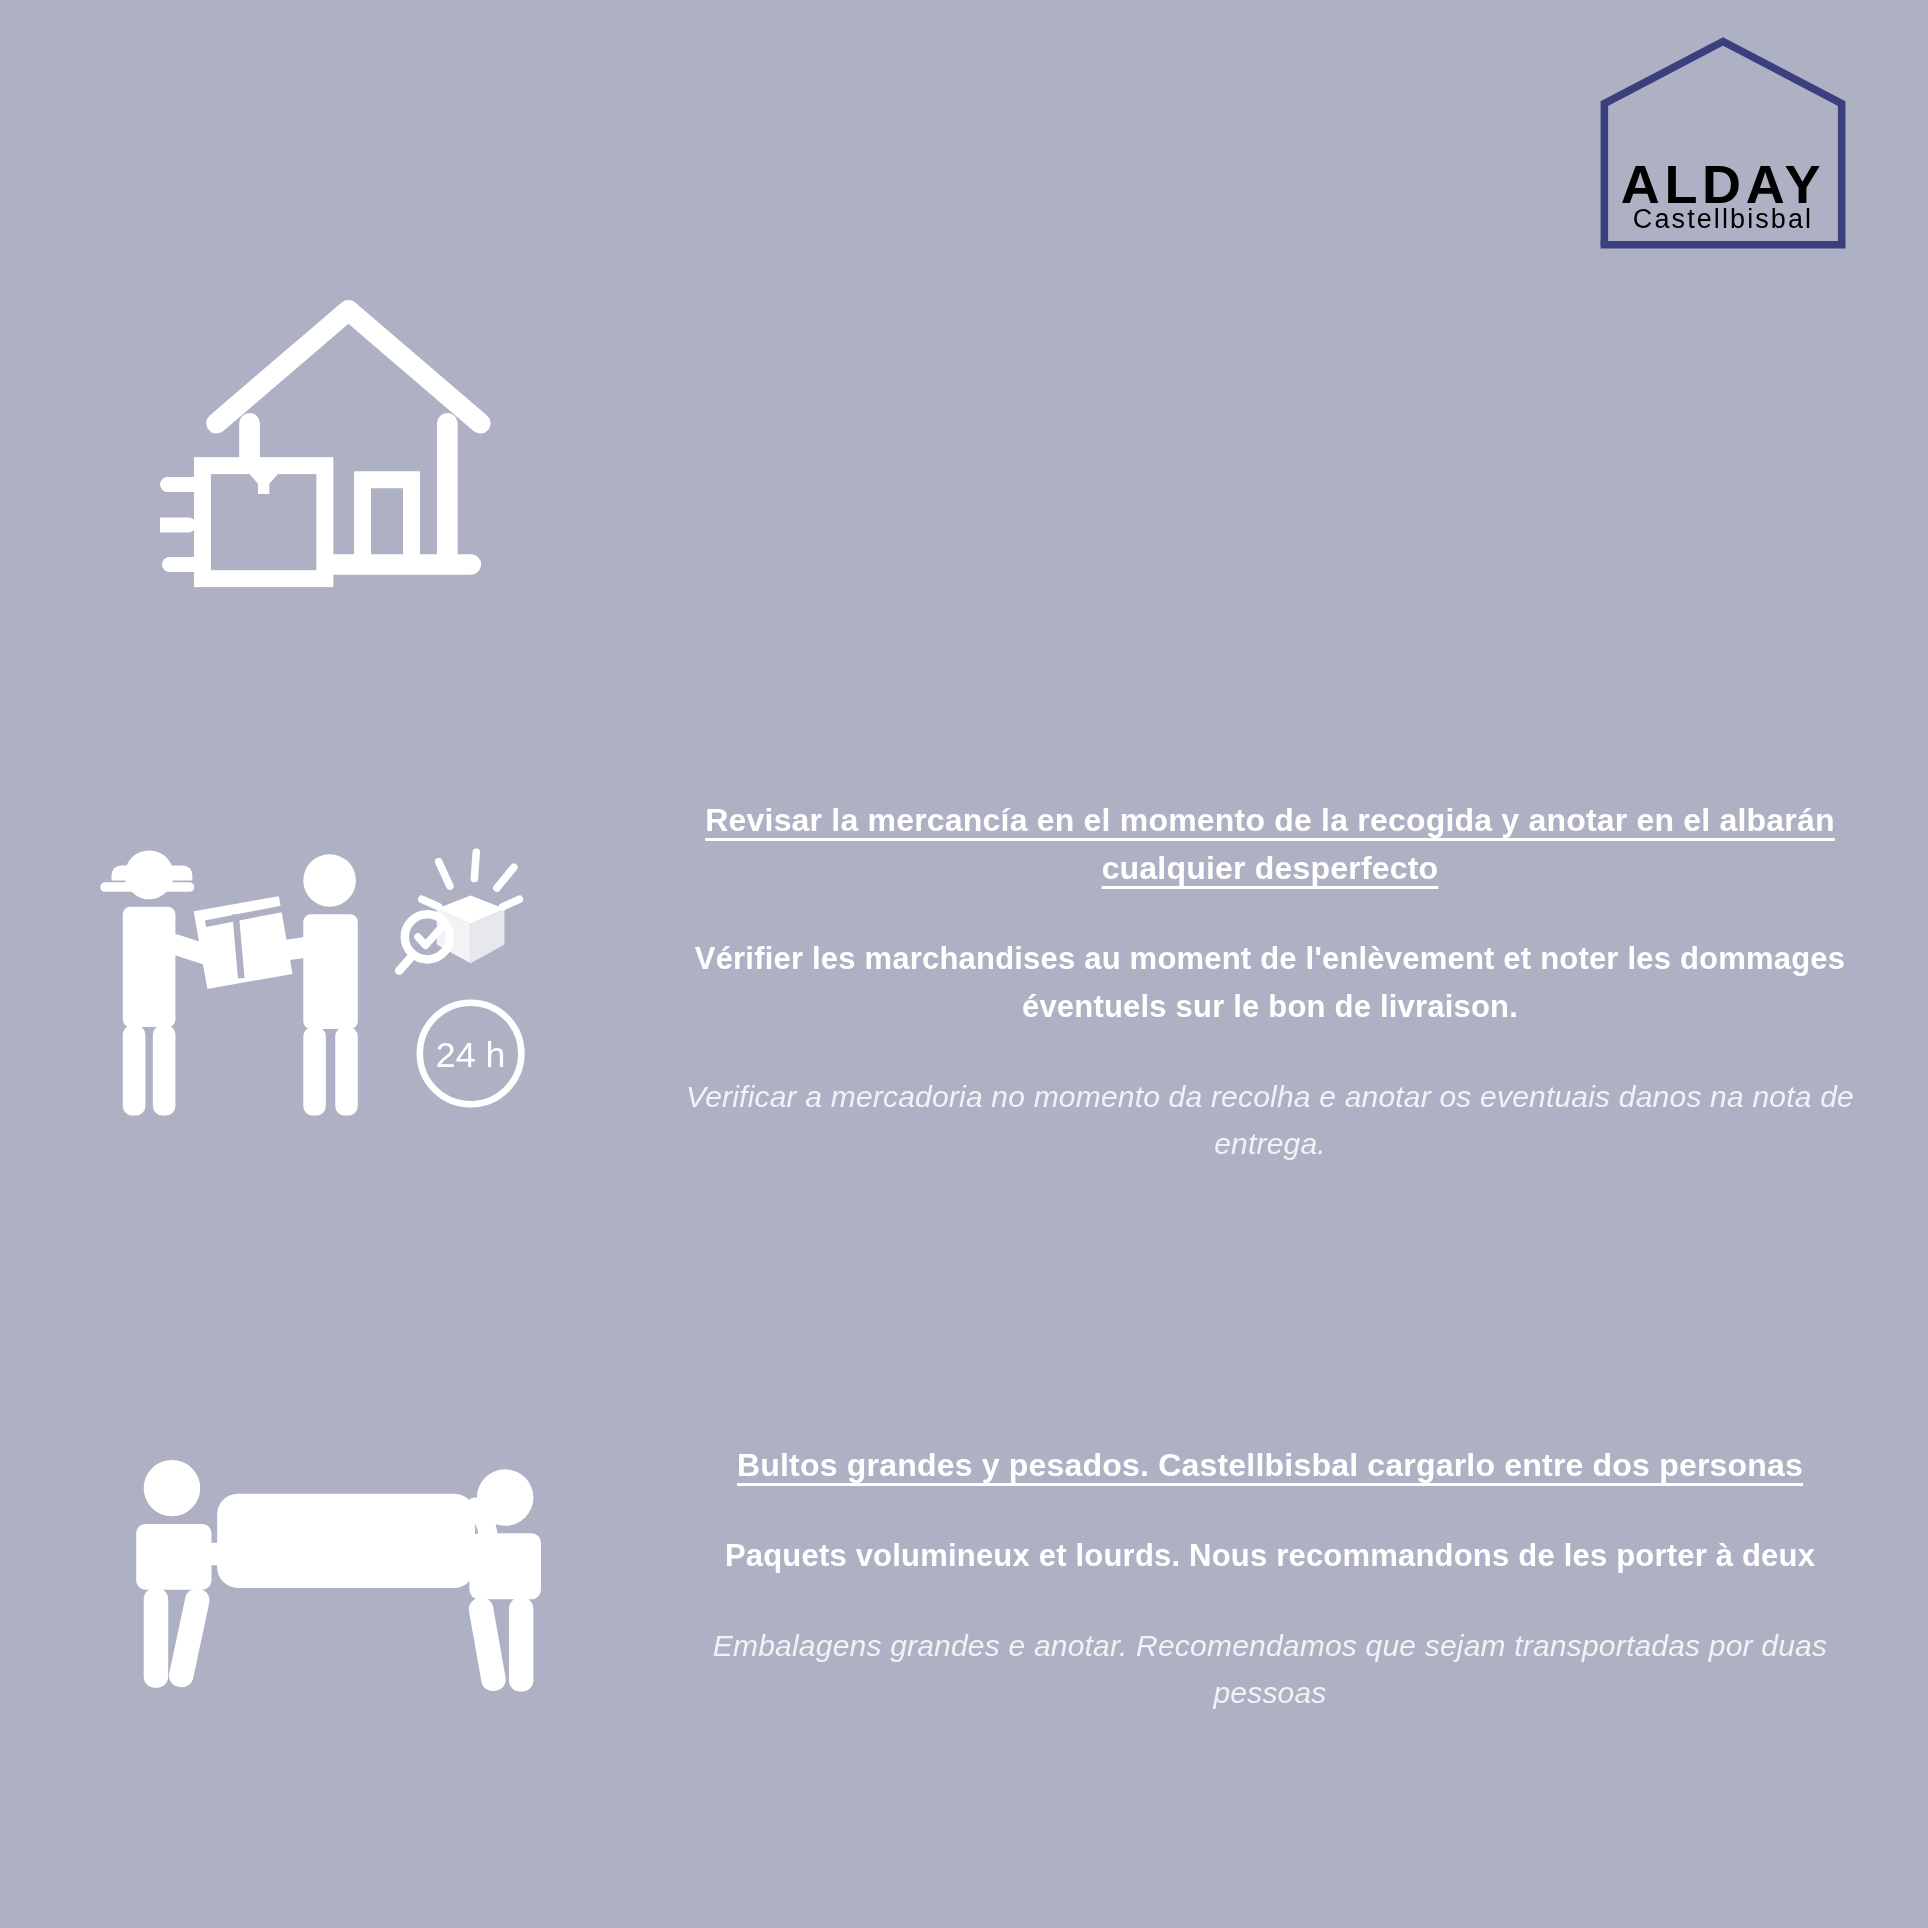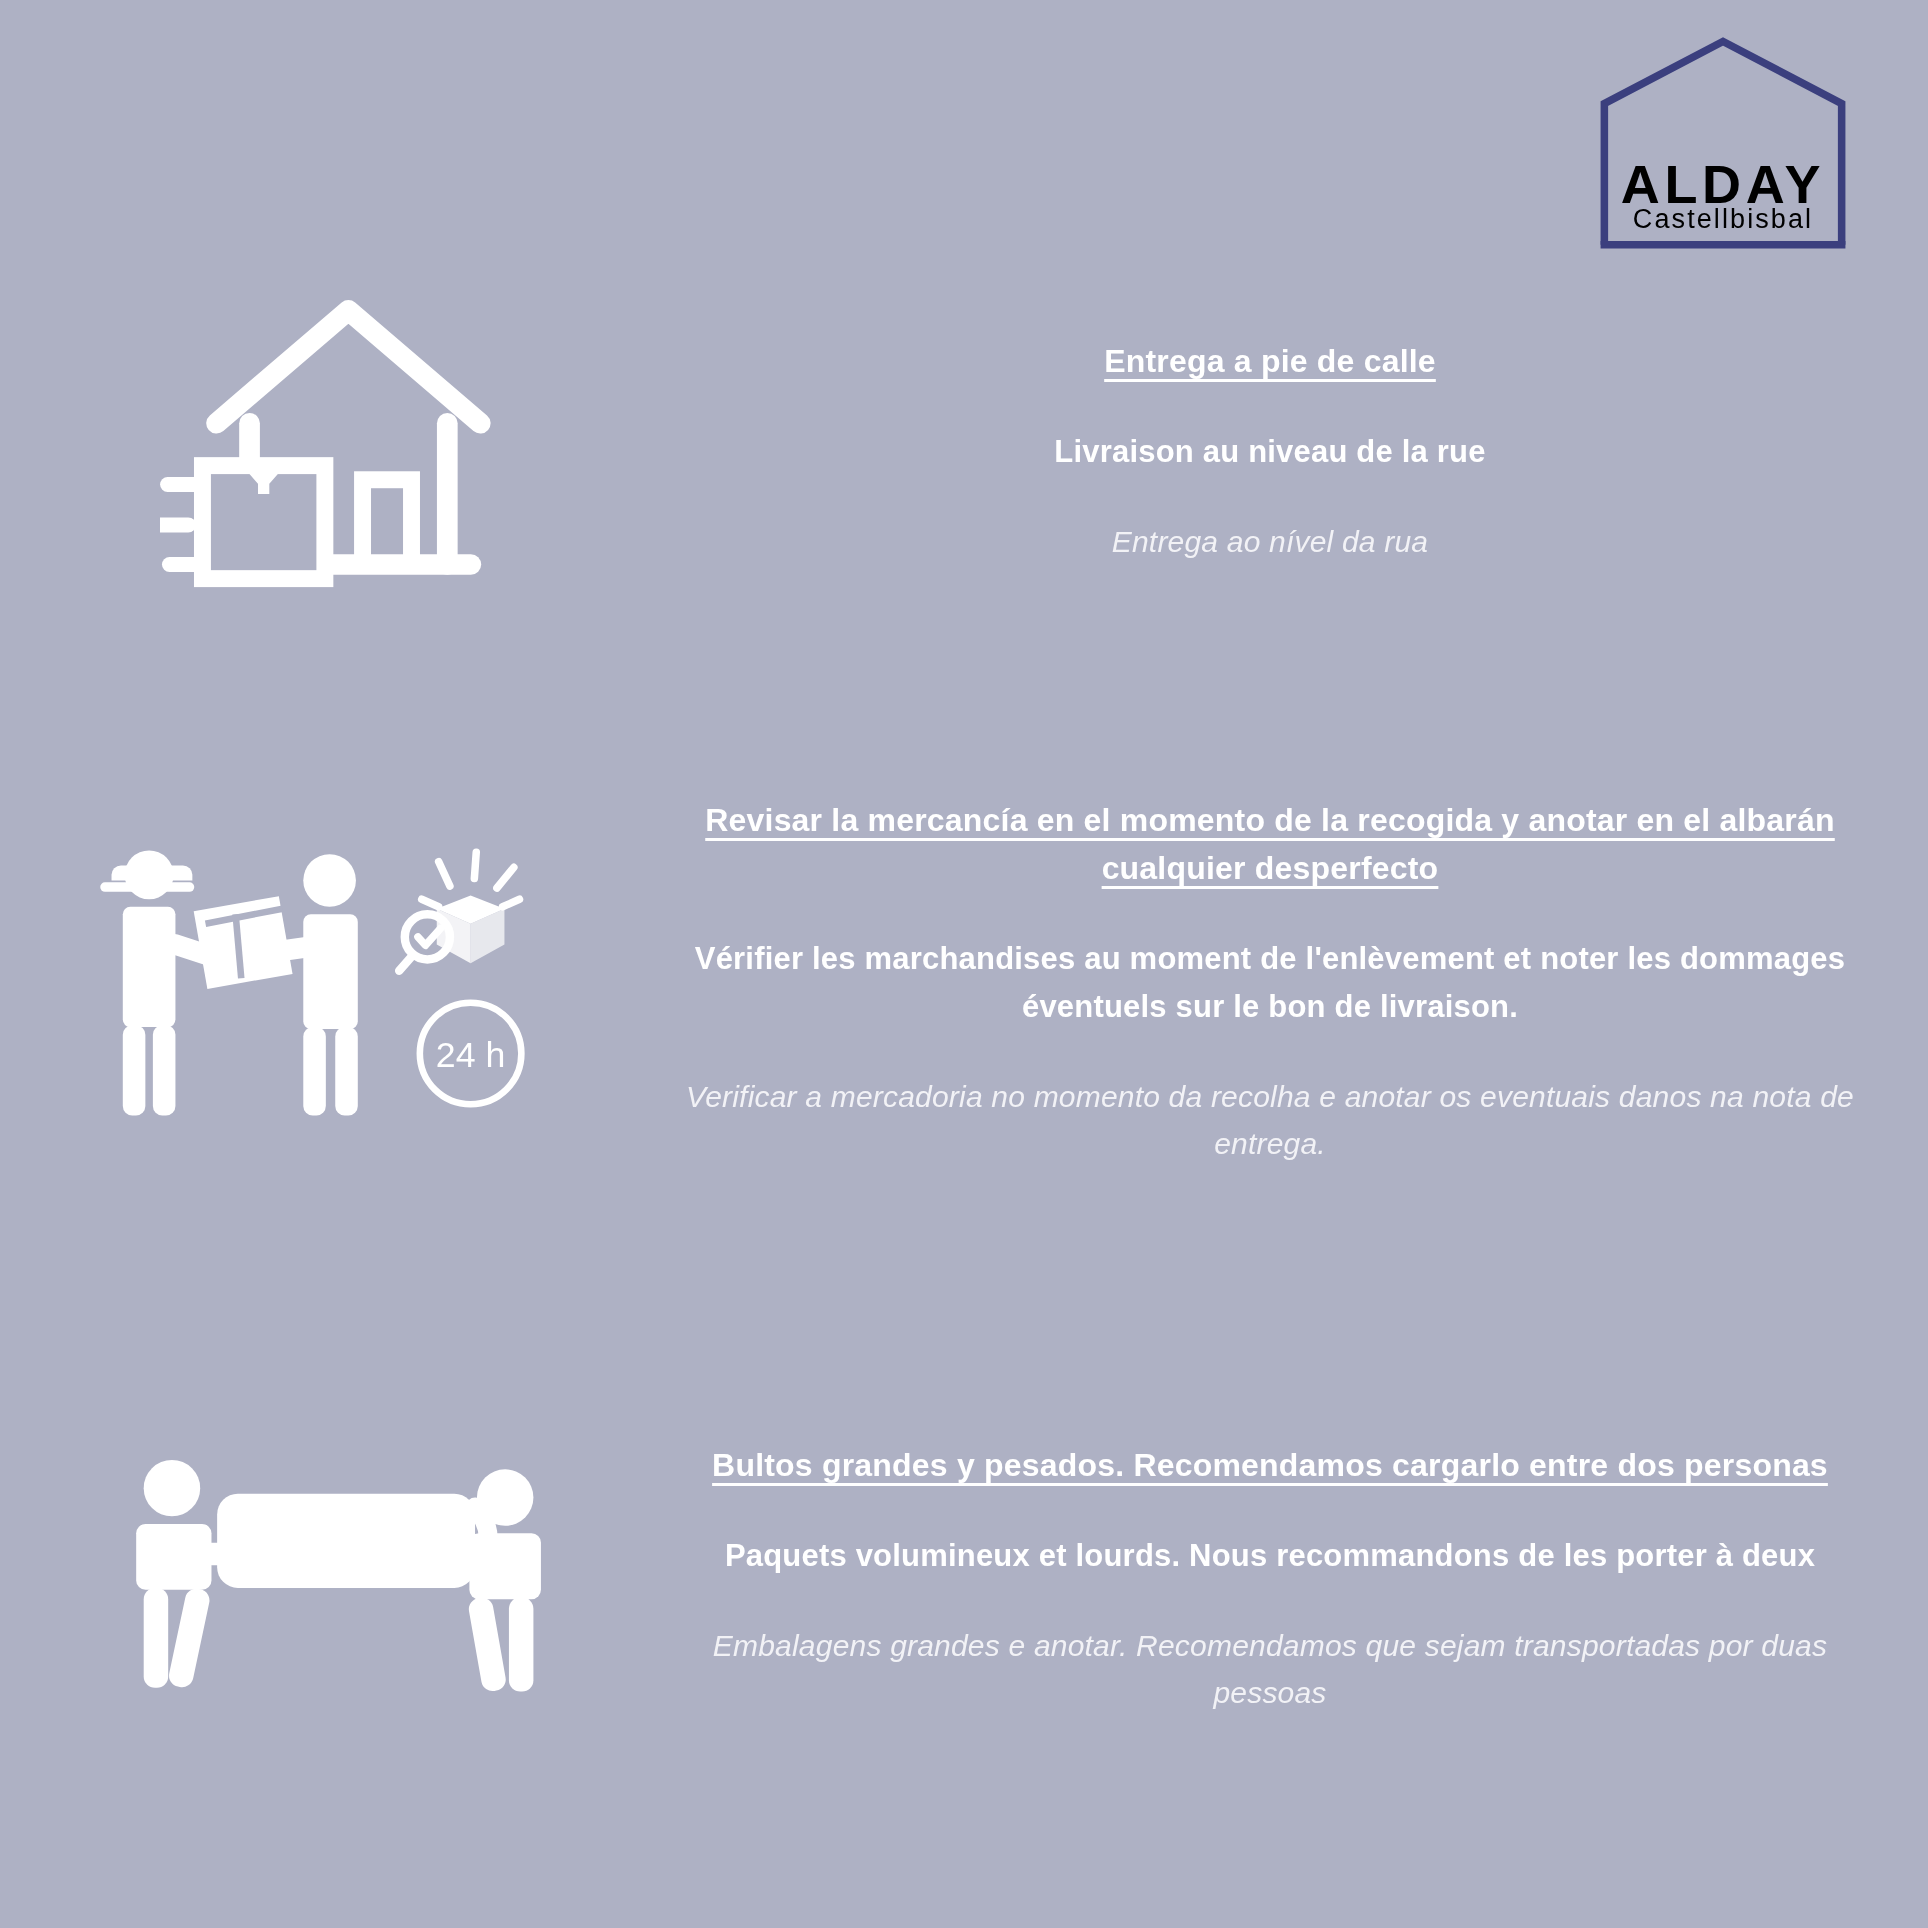--- a/index.html
+++ b/index.html
@@ -122,25 +122,20 @@
 
       <rect x="215" y="210" width="52" height="90" fill="none" stroke="#ffffff" stroke-width="18"></rect>
 
       <rect x="45" y="195" width="130" height="120" fill="#aeb1c4" stroke="#ffffff" stroke-width="18"></rect>
       <path d="M110 195 L110 225 M95 195 L110 212 L125 195" fill="none" stroke="#ffffff" stroke-width="12"></path>
 
       <line x1="8" y1="215" x2="36" y2="215" stroke="#ffffff" stroke-width="16" stroke-linecap="round"></line>
       <line x1="0" y1="258" x2="30" y2="258" stroke="#ffffff" stroke-width="16" stroke-linecap="round"></line>
       <line x1="10" y1="300" x2="36" y2="300" stroke="#ffffff" stroke-width="16" stroke-linecap="round"></line>
     </svg>
-  </div>
-  <div class="text-col">
-    <p class="line-es">Entrega a pie de calle</p>
-    <p class="line-fr">Livraison au niveau de la rue</p>
-    <p class="line-pt">Entrega ao nível da rua</p>
   </div>
 </div>
 
 <div class="row row-2">
   <div class="icon-col">
     <svg class="icon-svg" width="490" height="282" viewBox="0 0 520 300">
 
       <g fill="#ffffff">
         <path d="M20 26 h66 a10 10 0 0 1 10 10 v6 h-86 v-6 a10 10 0 0 1 10 -10 z" transform="translate(8,0)"></path>
         <circle cx="58" cy="36" r="26"></circle>
@@ -205,18 +200,18 @@
       <g fill="#ffffff">
         <circle cx="406" cy="44" r="30"></circle>
         <path d="M378 82 h56 a10 10 0 0 1 10 10 v50 a10 10 0 0 1 -10 10 h-56 a10 10 0 0 1 -10 -10 v-50 a10 10 0 0 1 10 -10 z"></path>
         <rect x="374" y="150" width="26" height="100" rx="12" transform="rotate(-10 387 200)"></rect>
         <rect x="410" y="150" width="26" height="100" rx="12"></rect>
         <rect x="328" y="102" width="60" height="24" rx="12"></rect>
       </g>
     </svg>
   </div>
   <div class="text-col">
-    <p class="line-es">Bultos grandes y pesados. Recomendamos cargarlo entre dos personas</p>
+    <p class="line-es">Bultos grandes y pesados. Castellbisbal cargarlo entre dos personas</p>
     <p class="line-fr">Paquets volumineux et lourds. Nous recommandons de les porter à deux</p>
     <p class="line-pt">Embalagens grandes e anotar. Recomendamos que sejam transportadas por duas pessoas</p>
   </div>
 </div>
 
 
 </body></html>

